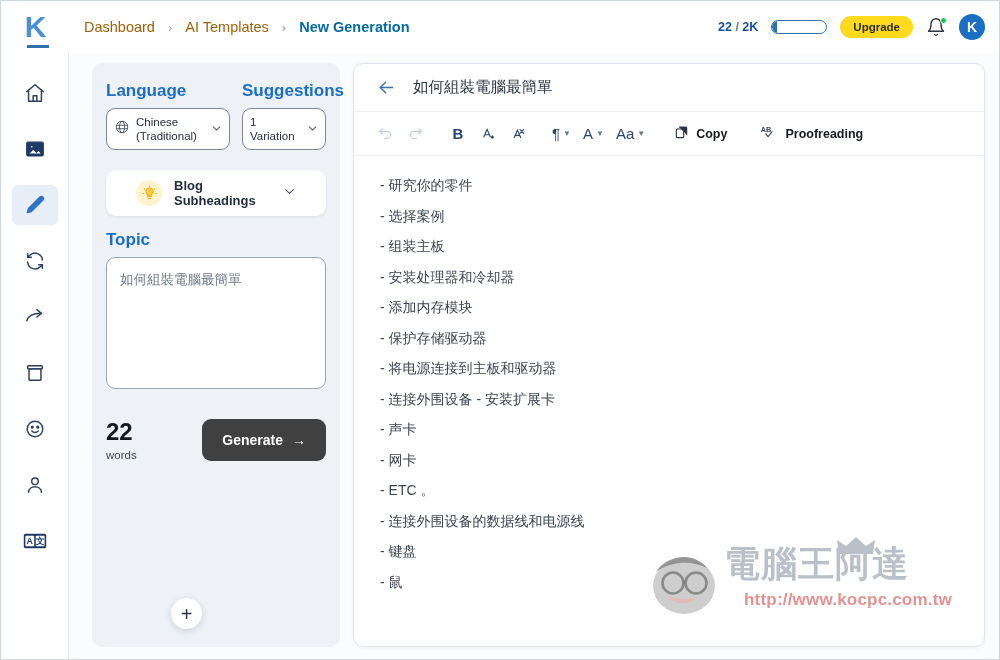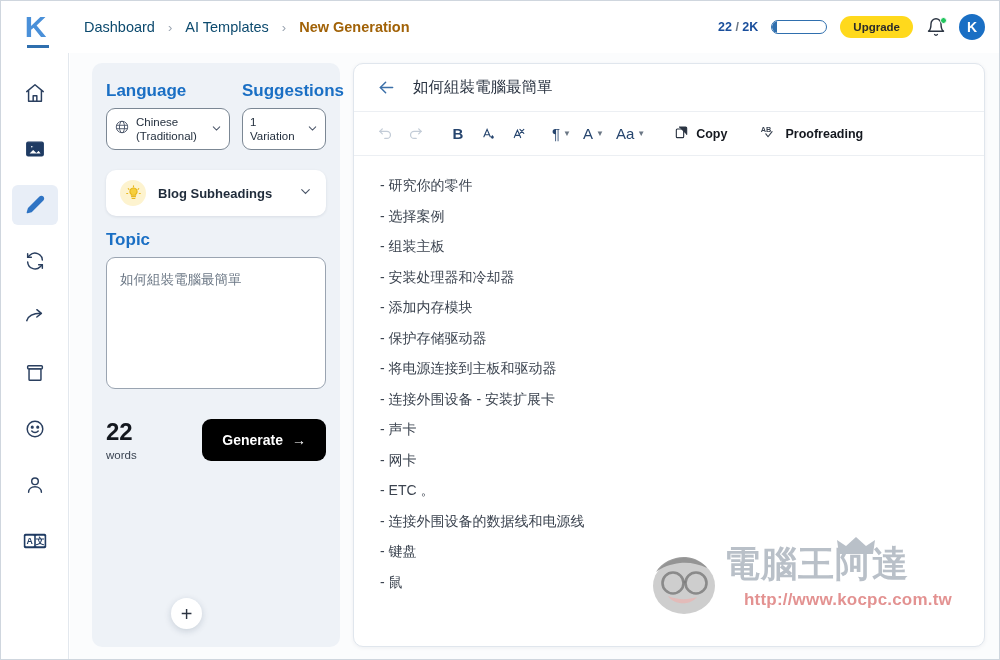--- a/index.html
+++ b/index.html
@@ -21,22 +21,22 @@
   #logo-wrap { width: 68px; display: flex; align-items: center; justify-content: center; }
   .logo-k {
     font-size: 30px; font-weight: bold; color: #4a90d9;
     line-height: 1; letter-spacing: -1px; position: relative;
   }
   .logo-k::after {
     content: ""; position: absolute; left: 2px; bottom: -6px;
     width: 22px; height: 3px; background: #2f6fae;
   }
   #breadcrumb { display: flex; align-items: center; gap: 13px; margin-left: 15px; }
-  .crumb { font-size: 14.5px; color: #0c4a6e; white-space: nowrap; }
-  .crumb.active { color: #a16207; font-weight: bold; }
+  .crumb { font-size: 14.5px; color: #a16207; white-space: nowrap; }
+  .crumb.active { color: #0369a1; font-weight: bold; }
   .crumb-sep { color: #9aa4b1; font-size: 13px; }
 
   #top-right {
     margin-left: auto; display: flex; align-items: center; gap: 13px;
     padding-right: 16px;
   }
   .quota { font-size: 12.5px; font-weight: bold; color: #1a4f9c; white-space: nowrap; }
   .quota .sep { color: #6b7785; }
   .quota-bar {
     width: 56px; height: 14px; border: 1.5px solid #2f6fae; border-radius: 8px;
@@ -103,21 +103,21 @@
     min-height: 42px; display: flex; align-items: center; gap: 6px;
     padding: 5px 7px; cursor: pointer;
   }
   .globe-ic { flex: 0 0 auto; color: #4a5568; }
   .select-text { font-size: 11.5px; color: #1f2b3a; line-height: 1.25; font-weight: 500; }
   .chev { margin-left: auto; color: #4a5568; flex: 0 0 auto; }
 
   .template-box {
     margin-top: 20px; background: #ffffff; border-radius: 10px;
     height: 46px; display: flex; align-items: center; gap: 12px;
-    padding: 0 14px; cursor: pointer;
+    padding: 0 30px; cursor: pointer;
     box-shadow: 0 1px 3px rgba(20,40,70,.10);
   }
   .bulb {
     width: 26px; height: 26px; border-radius: 50%; background: #fdf3cf;
     display: flex; align-items: center; justify-content: center; flex: 0 0 auto;
   }
   .template-name { font-size: 13px; font-weight: bold; color: #1f2b3a; }
 
   .topic-label { margin-top: 14px; }
   .topic-area {
@@ -125,21 +125,21 @@
     height: 132px; padding: 12px 13px; cursor: text;
   }
   .topic-text { font-size: 13.5px; color: #6b7785; line-height: 1.5; }
 
   .wordrow {
     margin-top: 30px; display: flex; align-items: center; justify-content: space-between;
   }
   .wordcount-num { font-size: 24px; font-weight: bold; color: #14181f; line-height: 1; }
   .wordcount-lbl { font-size: 11.5px; color: #3a4452; margin-top: 5px; }
   .generate-btn {
-    background: #000000; color: #ffffff; border: none; border-radius: 9px;
+    background: #404040; color: #ffffff; border: none; border-radius: 9px;
     height: 42px; padding: 0 20px; font-size: 14px; font-weight: bold;
     display: flex; align-items: center; gap: 9px; cursor: pointer;
   }
 
   .plus-fab {
     position: absolute; left: 101px; bottom: 30px;
     width: 31px; height: 31px; border-radius: 50%; background: #fff;
     display: flex; align-items: center; justify-content: center;
     box-shadow: 0 2px 7px rgba(20,40,70,.17); cursor: pointer;
     font-size: 20px; color: #2b3442; line-height: 1;

